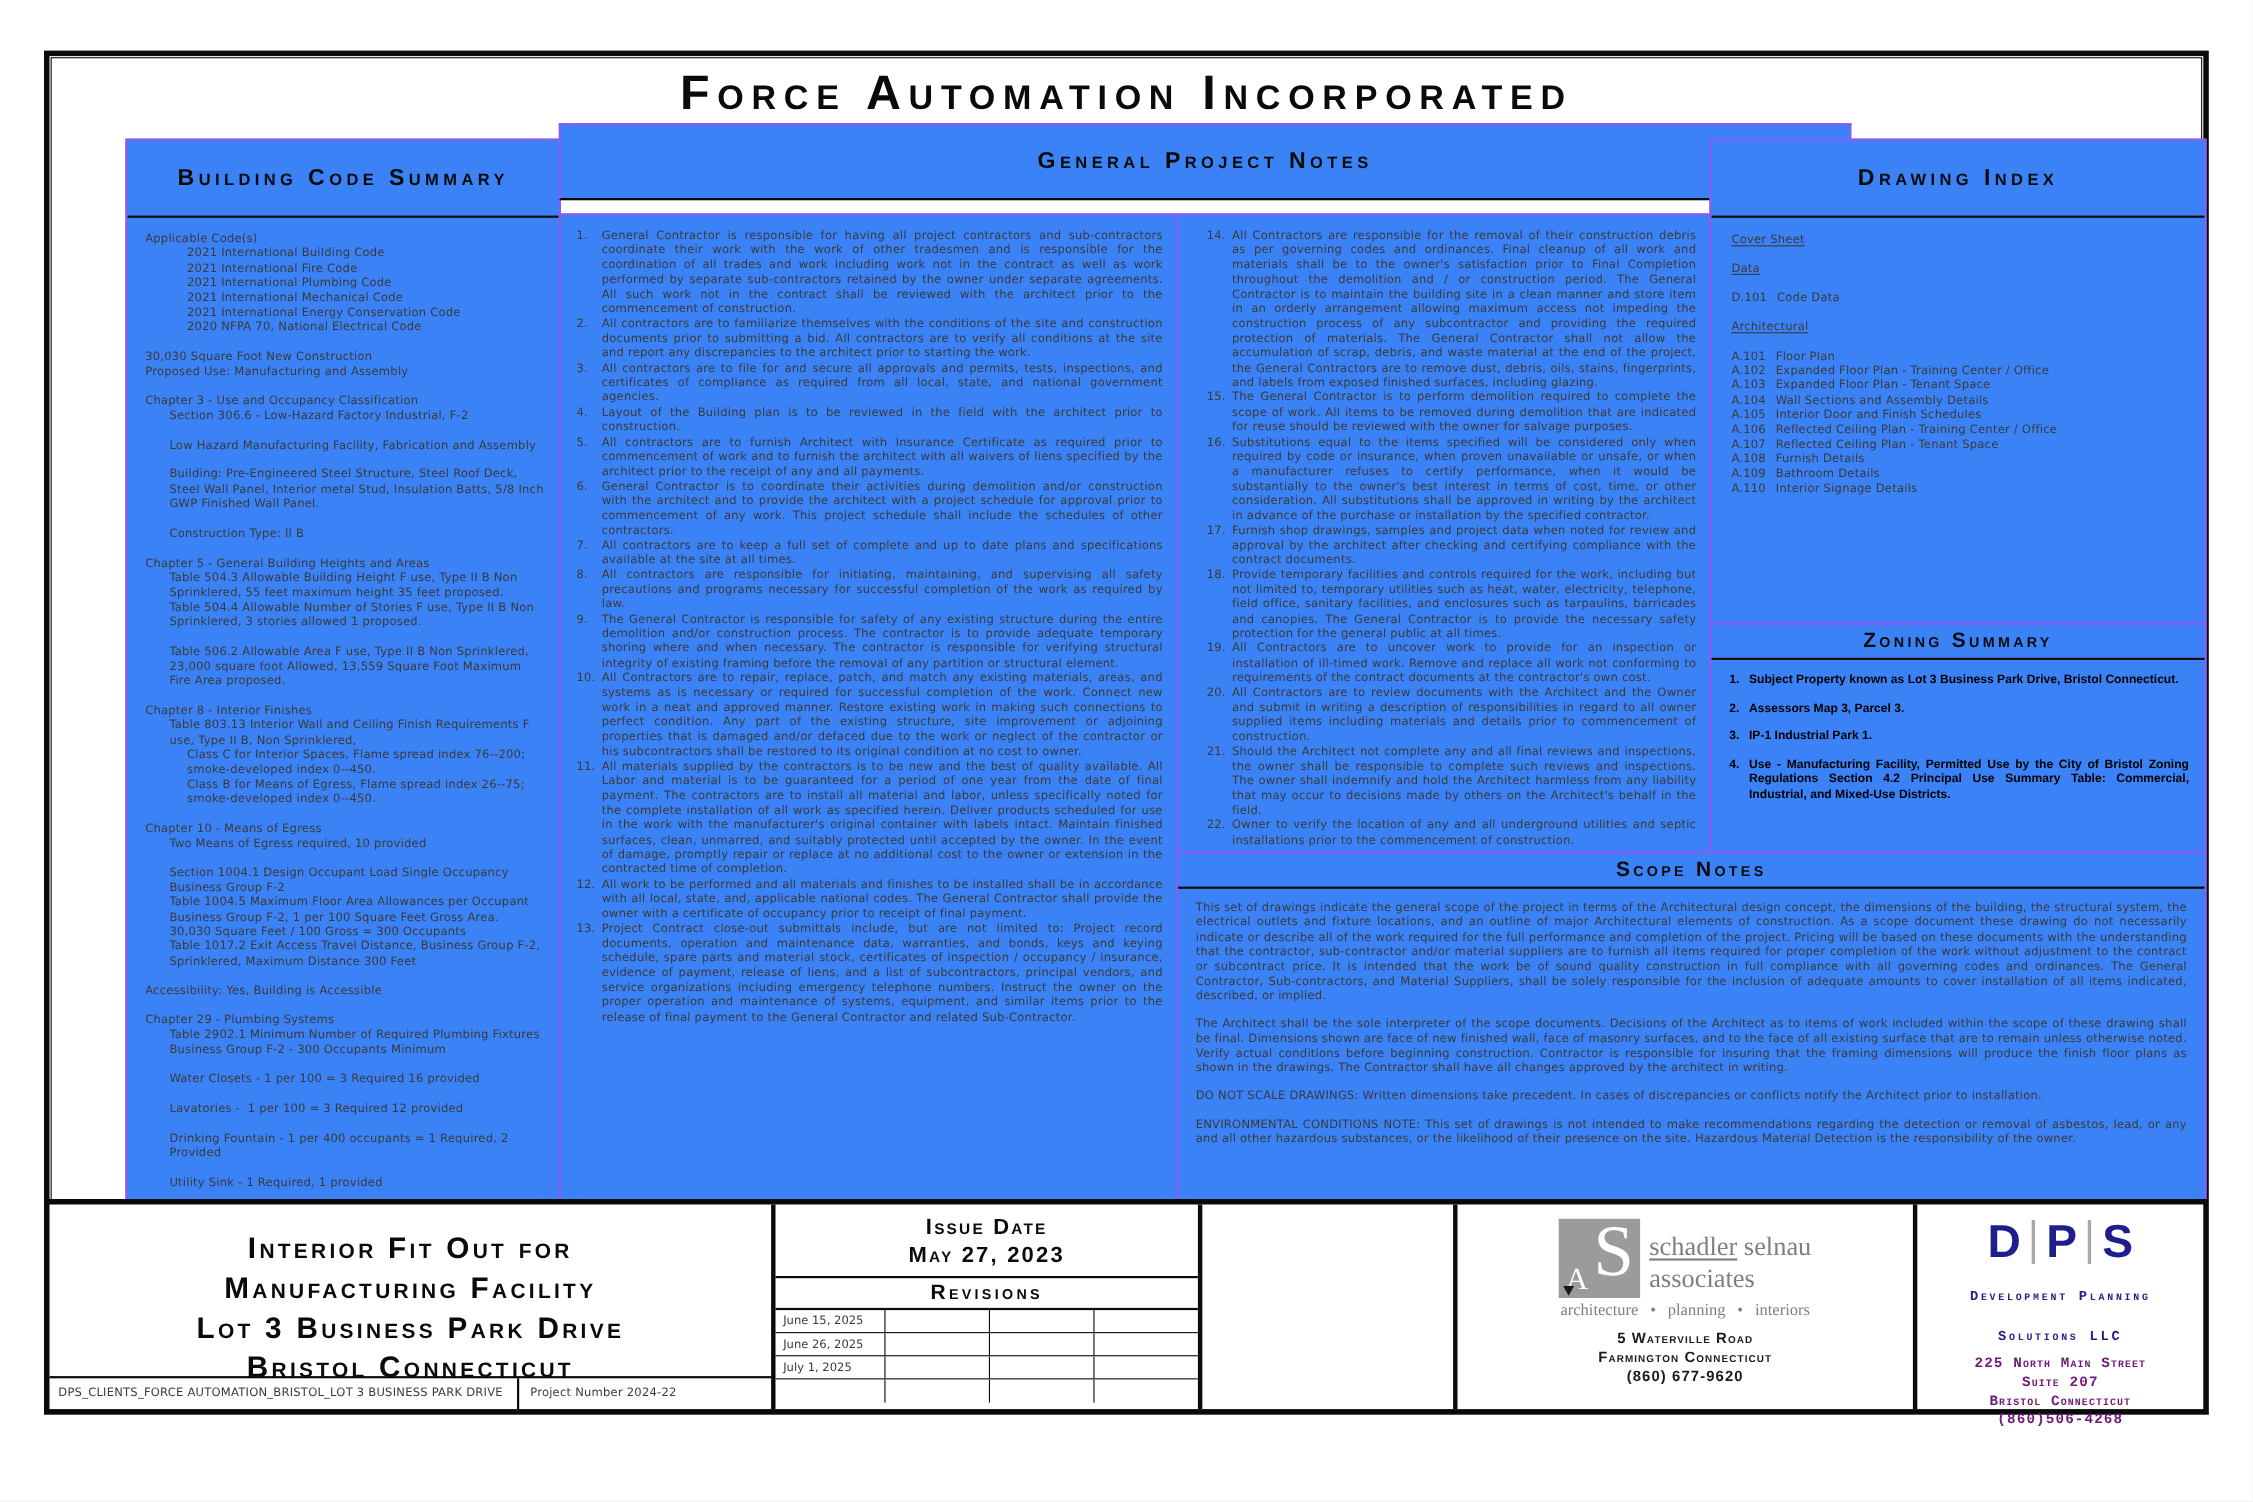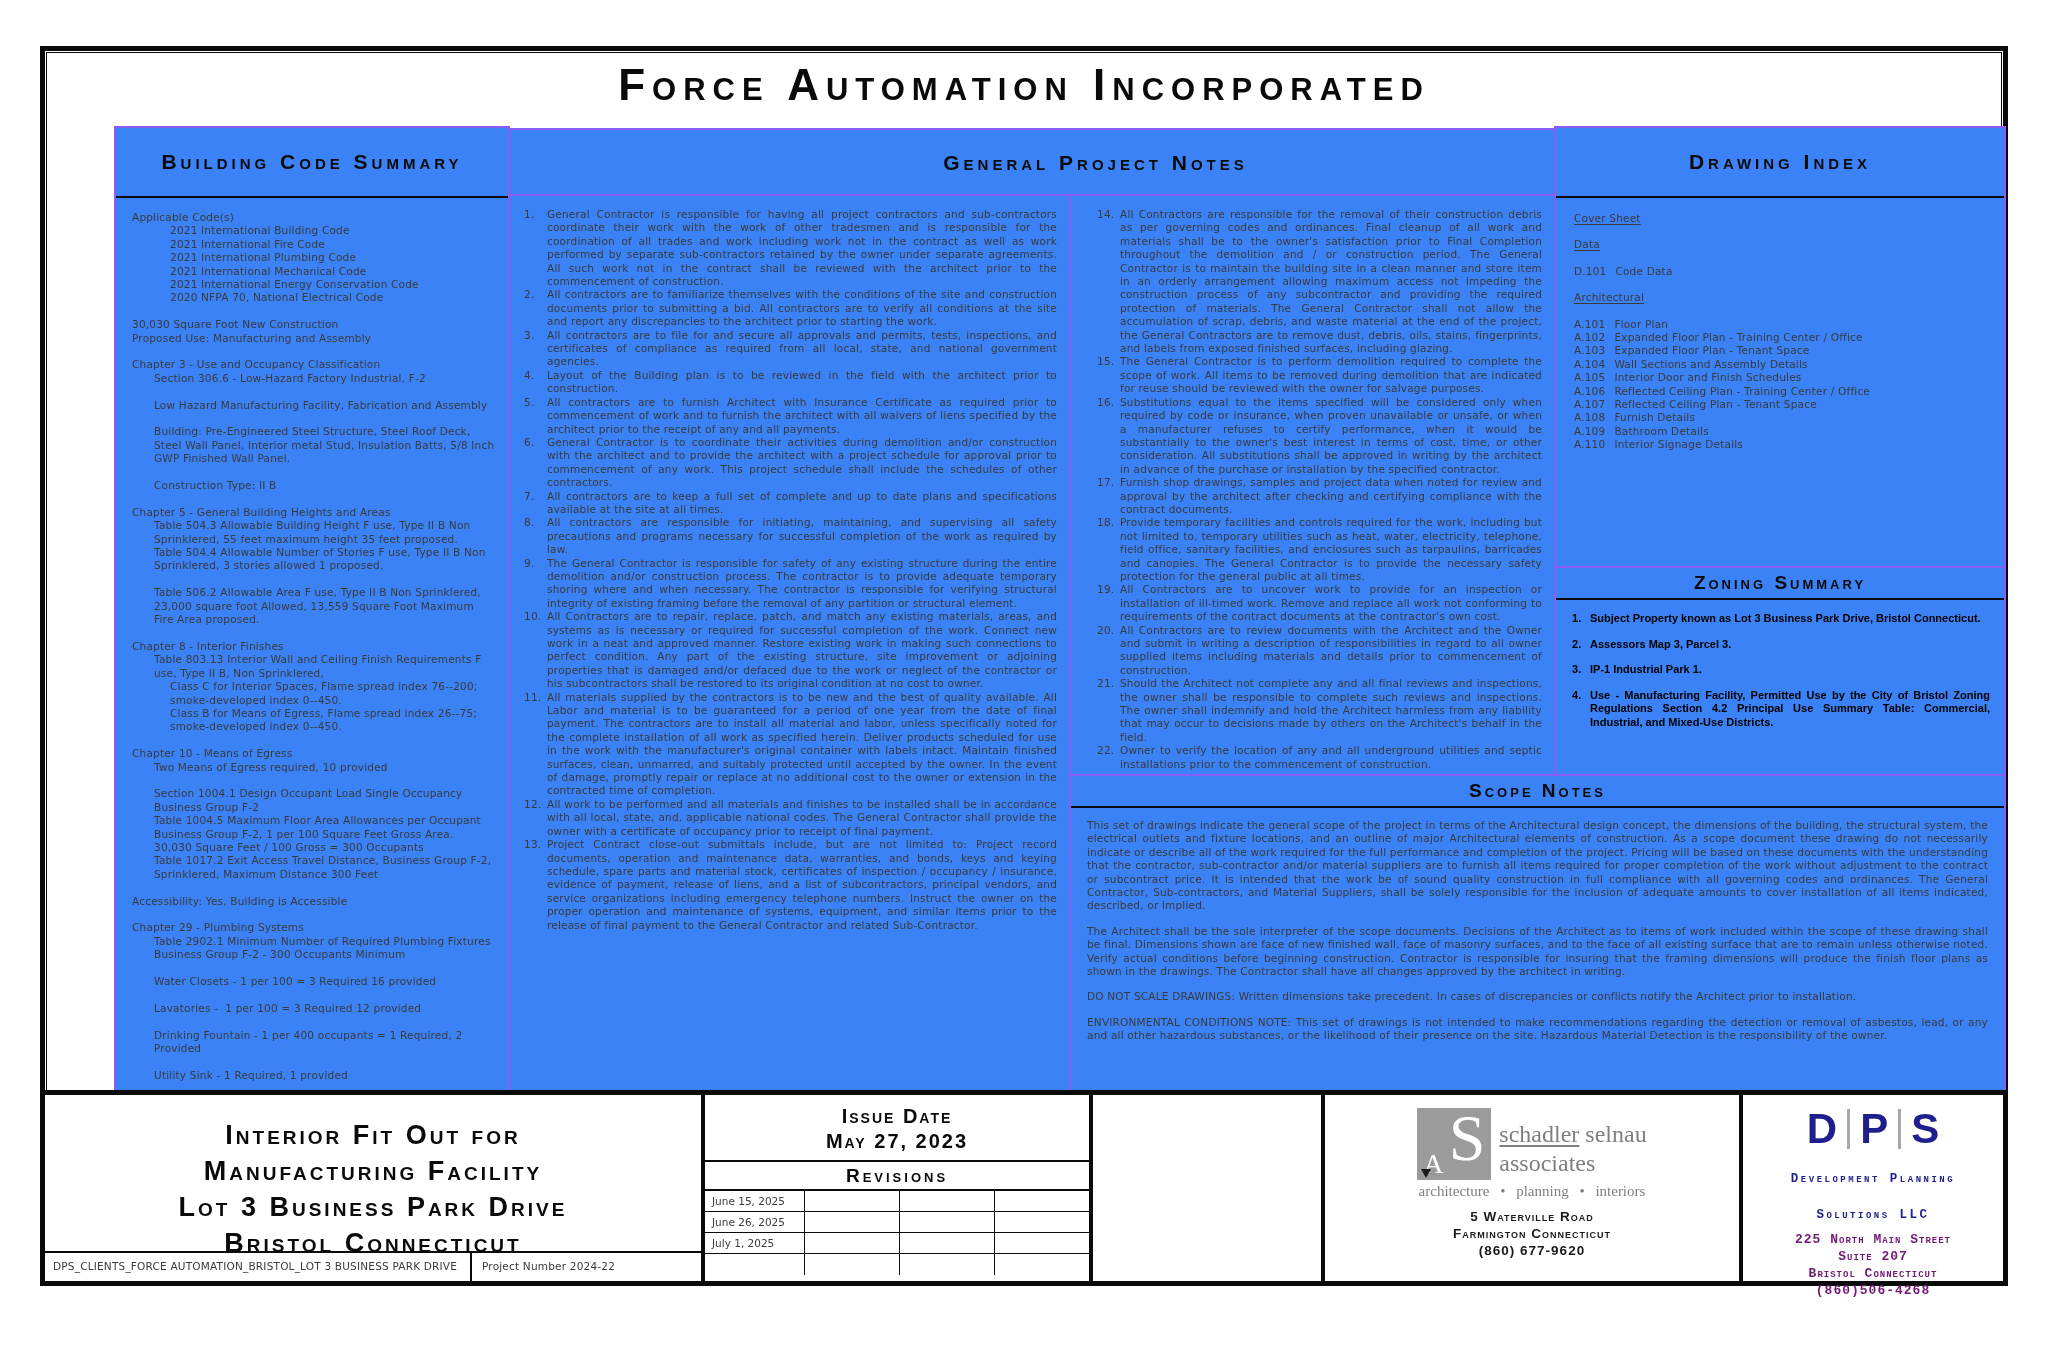--- a/index.html
+++ b/index.html
@@ -19,21 +19,21 @@
   
   .cad{font-size:10.5px;line-height:13.4px;letter-spacing:.2px;color:#3a3a3a;}
   
   .bcs{left:66px;top:126px;width:396px;height:966px;}
   .bc-body{padding:13px 12px 0 16px;overflow:hidden;}
   .bc-line{min-height:13.4px;white-space:pre-wrap;}
   .bc-line.i1{padding-left:22px;}
   .bc-line.i2{padding-left:38px;}
   .bc-line.u{text-underline-offset:2px;}
   
-  .nheader{left:460px;top:128px;width:1175px;height:70px;}
+  .nheader{left:460px;top:112px;width:1175px;height:70px;}
   .ncol1{left:460px;top:194px;width:563px;height:898px;}
   .ncol2{left:1021px;top:194px;width:487px;height:582px;padding-left:12px;}
   ol.notes{list-style:none;counter-reset:note 0;margin:0;padding:12px 12px 0 14px;overflow:hidden;}
   ol.notes li{counter-increment:note;position:relative;padding-left:23px;text-align:justify;margin:0;}
   ol.notes li::before{content:counter(note) ".";position:absolute;left:0;top:0;}
   
   .dindex{left:1506px;top:126px;width:452px;height:442px;}
   .dx-body{padding:14px 10px 0 18px;overflow:hidden;}
   .dx-line{min-height:13.4px;}
   .dx-line.gap{margin-top:13px;}

